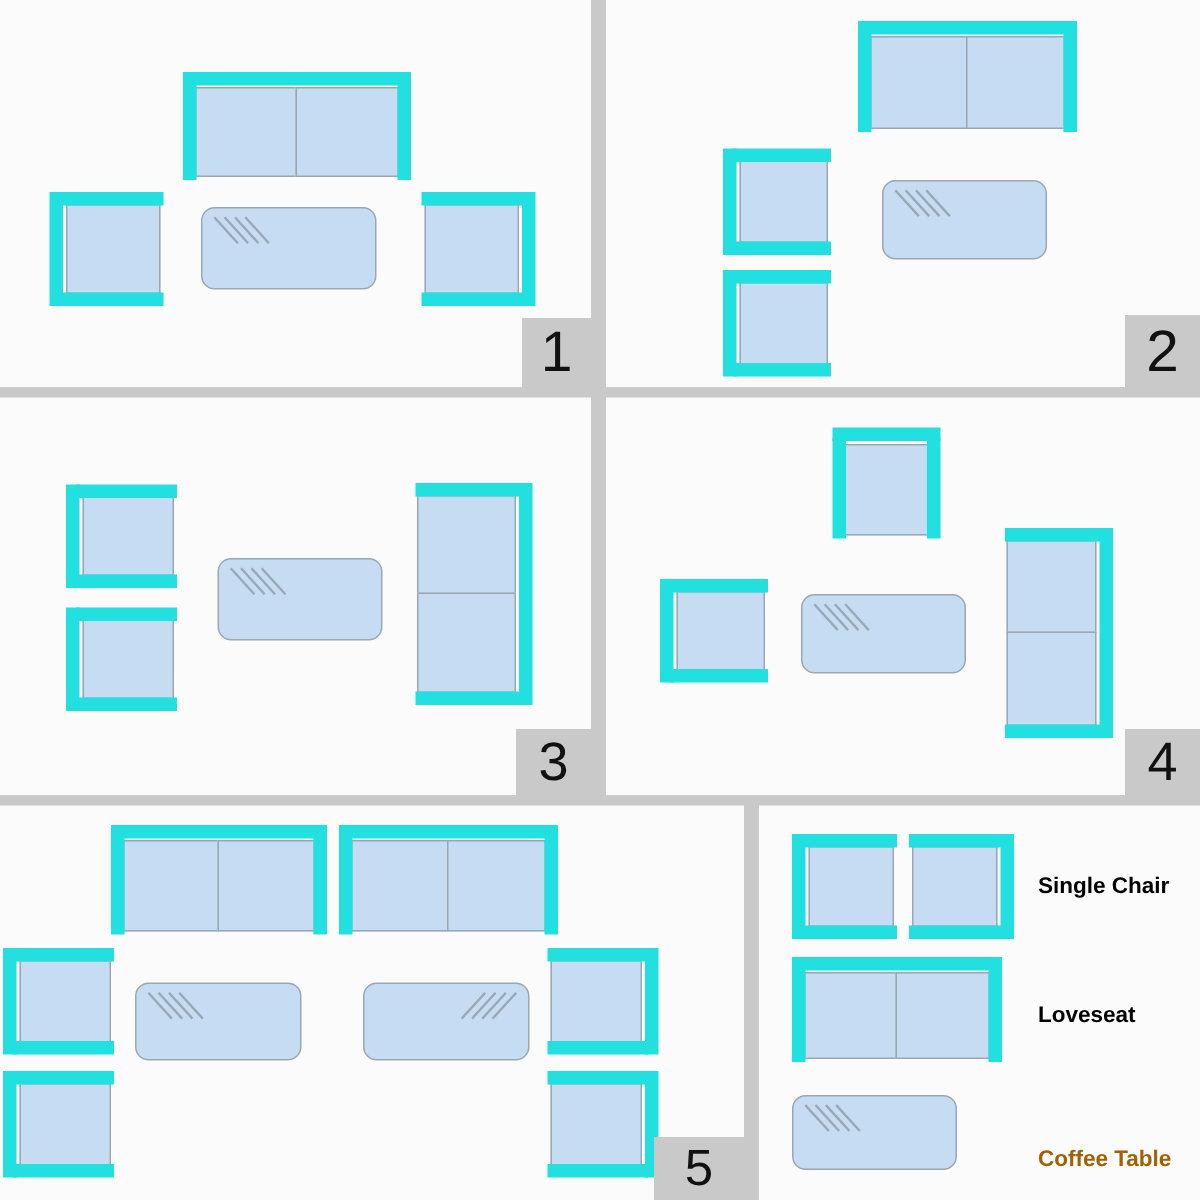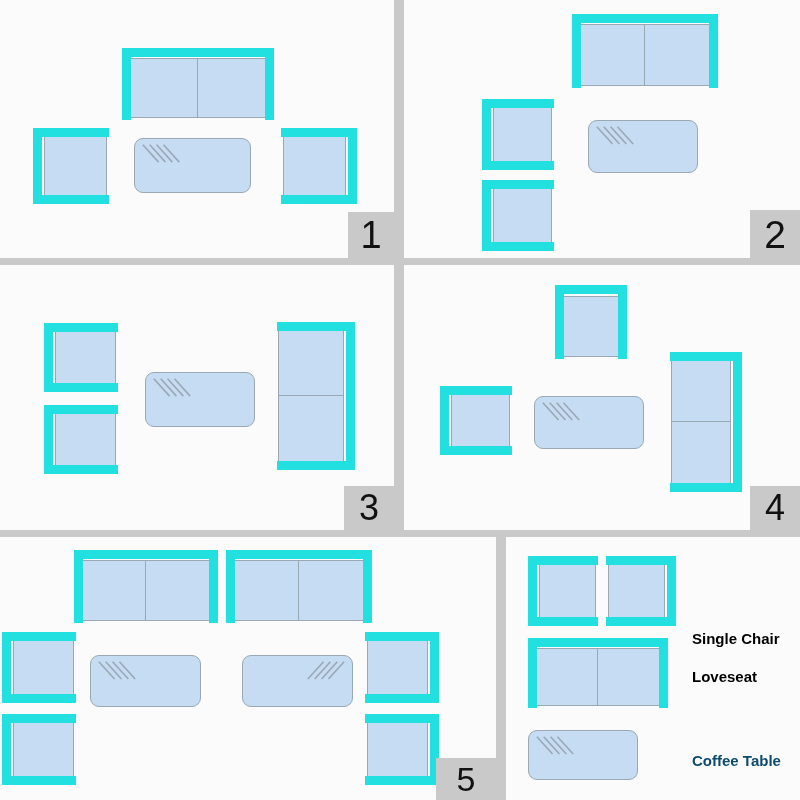--- a/index.html
+++ b/index.html
@@ -240,32 +240,32 @@
         <div class="bar" style="left: 0px; top: 0px; width: 9px; height: 70px;"></div>
         <div class="bar" style="left: 7px; top: 0px; width: 63px; height: 9px;"></div>
         <div class="bar" style="left: 7px; top: 61px; width: 63px; height: 9px;"></div>
       </div>
       <div class="piece" style="left: 100px; top: 19px; width: 70px; height: 70px;">
         <div class="cushion" style="left: 2px; top: 8px; width: 57px; height: 54px;"></div>
         <div class="bar" style="left: 61px; top: 0px; width: 9px; height: 70px;"></div>
         <div class="bar" style="left: 0px; top: 0px; width: 63px; height: 9px;"></div>
         <div class="bar" style="left: 0px; top: 61px; width: 63px; height: 9px;"></div>
       </div>
-      <div class="legend-label" style="left: 186px; top: 46px; color: rgb(0, 0, 0); margin-top: 48px;">Single Chair</div>
+      <div class="legend-label" style="left: 186px; top: 46px; color: rgb(0, 0, 0);">Single Chair</div>
       <div class="piece" style="left: 22px; top: 101px; width: 140px; height: 70px;">
         <div class="cushion" style="left: 8px; top: 10px; width: 62px; height: 58px;"></div>
         <div class="cushion" style="left: 69px; top: 10px; width: 63px; height: 58px;"></div>
         <div class="bar" style="left: 0px; top: 0px; width: 140px; height: 9px;"></div>
         <div class="bar" style="left: 0px; top: 7px; width: 9px; height: 63px;"></div>
         <div class="bar" style="left: 131px; top: 7px; width: 9px; height: 63px;"></div>
       </div>
       <div class="legend-label" style="left: 186px; top: 132px; color: rgb(0, 0, 0);">Loveseat</div>
       <div class="table" style="left: 22px; top: 193px; width: 110px; height: 50px;">
         <svg class="shine" viewBox="0 0 110 50" preserveAspectRatio="none">
           <line x1="8" y1="6" x2="24" y2="24" stroke="#9aa8b4" stroke-width="1.6"></line>
           <line x1="15" y1="6" x2="31" y2="24" stroke="#9aa8b4" stroke-width="1.6"></line>
           <line x1="22" y1="6" x2="38" y2="24" stroke="#9aa8b4" stroke-width="1.6"></line>
           <line x1="29" y1="6" x2="45" y2="24" stroke="#9aa8b4" stroke-width="1.6"></line>
         </svg>
       </div>
-      <div class="legend-label" style="left: 186px; top: 216px; color: #0c4a6e;">Coffee Table</div>
+      <div class="legend-label" style="left: 186px; top: 228px; color: #a16207;">Coffee Table</div>
     </div>
   </div>
 
 </body></html>

